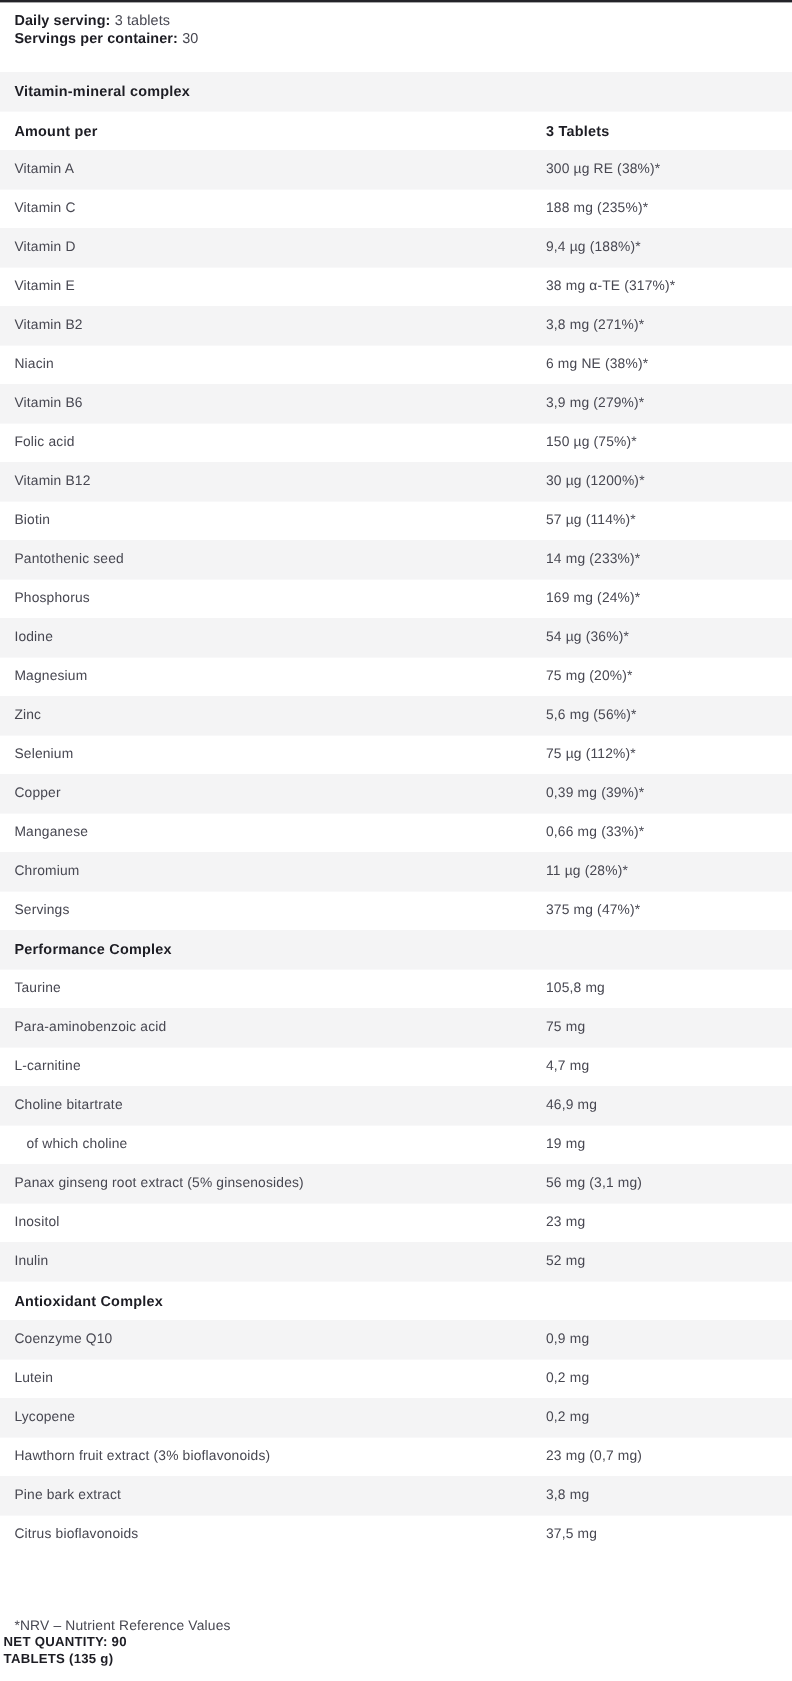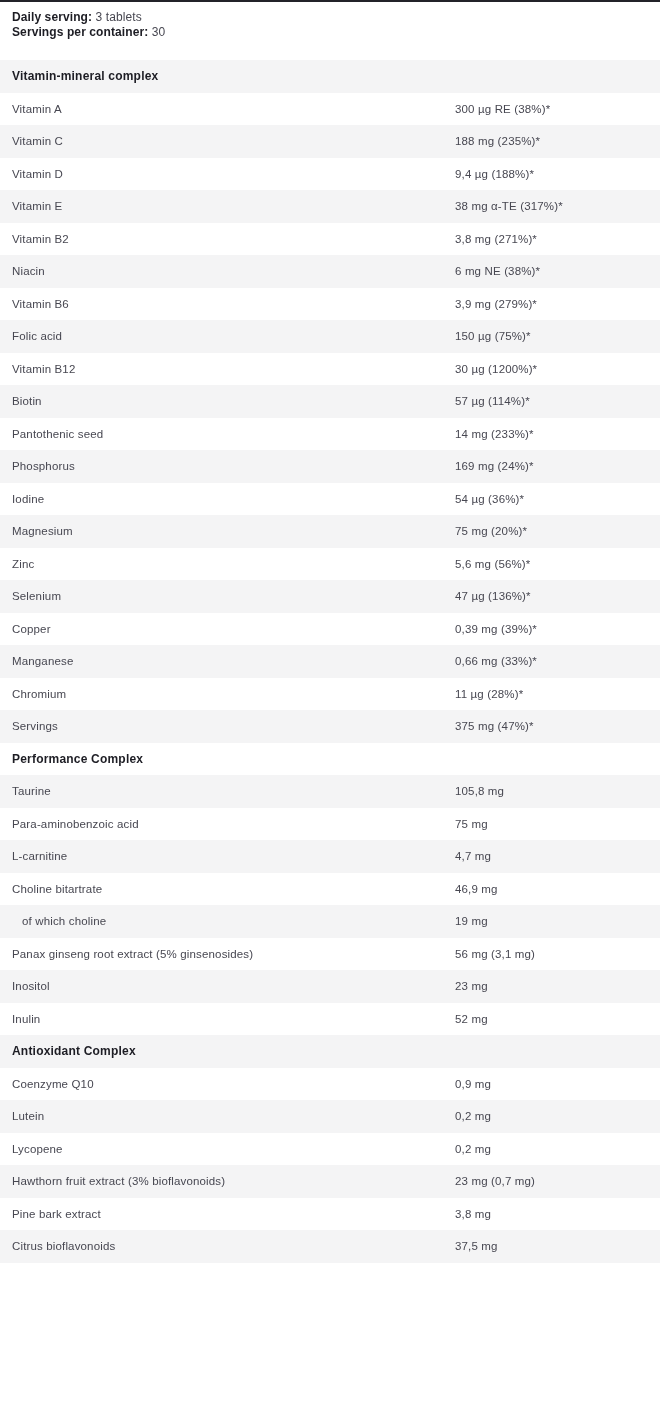--- a/index.html
+++ b/index.html
@@ -35,20 +35,24 @@
 
   <div class="serving-info">
     <div class="line"><b>Daily serving:</b> <span>3 tablets</span></div>
     <div class="line"><b>Servings per container:</b> <span>30</span></div>
   </div>
 
   <div class="table">
       <div class="row section">
         <span class="label">Vitamin-mineral complex</span>
       </div>
+      <div class="row colheader">
+        <span class="label">Amount per</span>
+        <span class="value">3 Tablets</span>
+      </div>
       <div class="row item">
         <span class="label">Vitamin A</span>
         <span class="value">300 µg RE (38%)*</span>
       </div>
       <div class="row item">
         <span class="label">Vitamin C</span>
         <span class="value">188 mg (235%)*</span>
       </div>
       <div class="row item">
         <span class="label">Vitamin D</span>
@@ -97,21 +101,21 @@
       <div class="row item">
         <span class="label">Magnesium</span>
         <span class="value">75 mg (20%)*</span>
       </div>
       <div class="row item">
         <span class="label">Zinc</span>
         <span class="value">5,6 mg (56%)*</span>
       </div>
       <div class="row item">
         <span class="label">Selenium</span>
-        <span class="value">47 µg (136%)*</span>
+        <span class="value">75 µg (112%)*</span>
       </div>
       <div class="row item">
         <span class="label">Copper</span>
         <span class="value">0,39 mg (39%)*</span>
       </div>
       <div class="row item">
         <span class="label">Manganese</span>
         <span class="value">0,66 mg (33%)*</span>
       </div>
       <div class="row item">
@@ -179,13 +183,18 @@
       <div class="row item">
         <span class="label">Pine bark extract</span>
         <span class="value">3,8 mg</span>
       </div>
       <div class="row item">
         <span class="label">Citrus bioflavonoids</span>
         <span class="value">37,5 mg</span>
       </div>
     </div>
 
+  <div class="footer">
+    <div class="nrv">*NRV – Nutrient Reference Values</div>
+    <div class="netq">NET QUANTITY: 90</div>
+    <div class="netq">TABLETS (135 g)</div>
+  </div>
 </div>
 
 </body></html>

